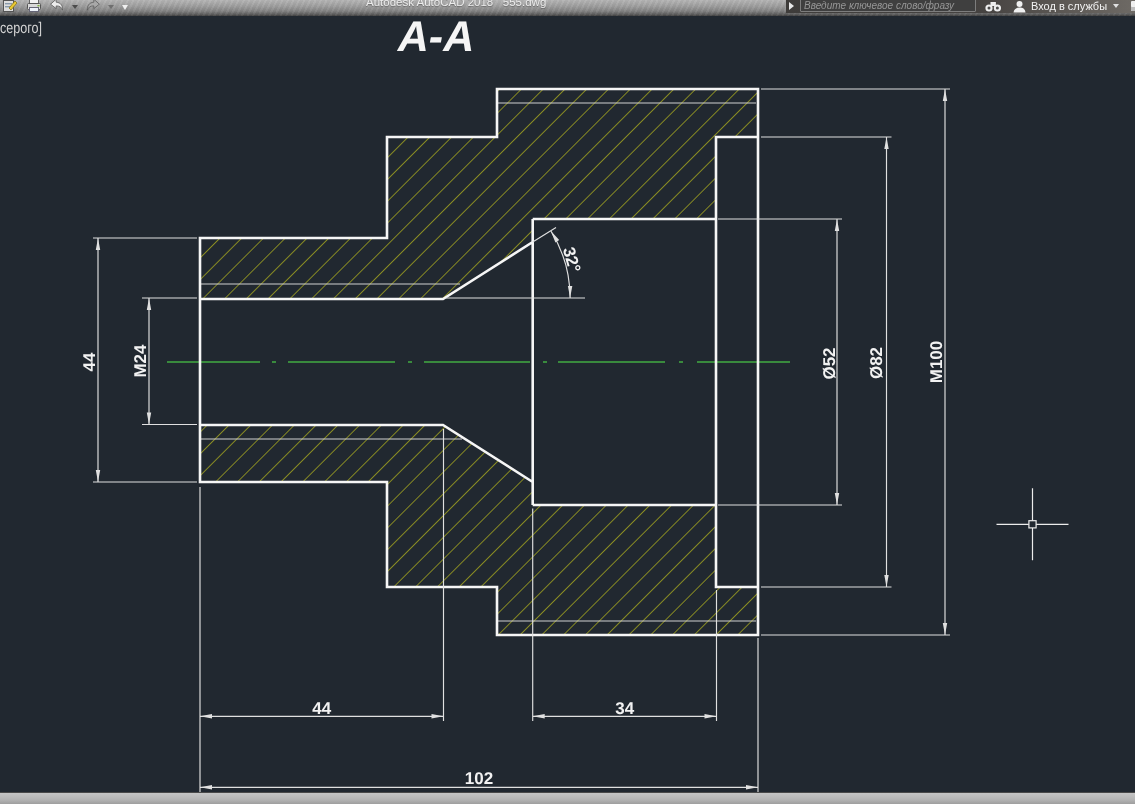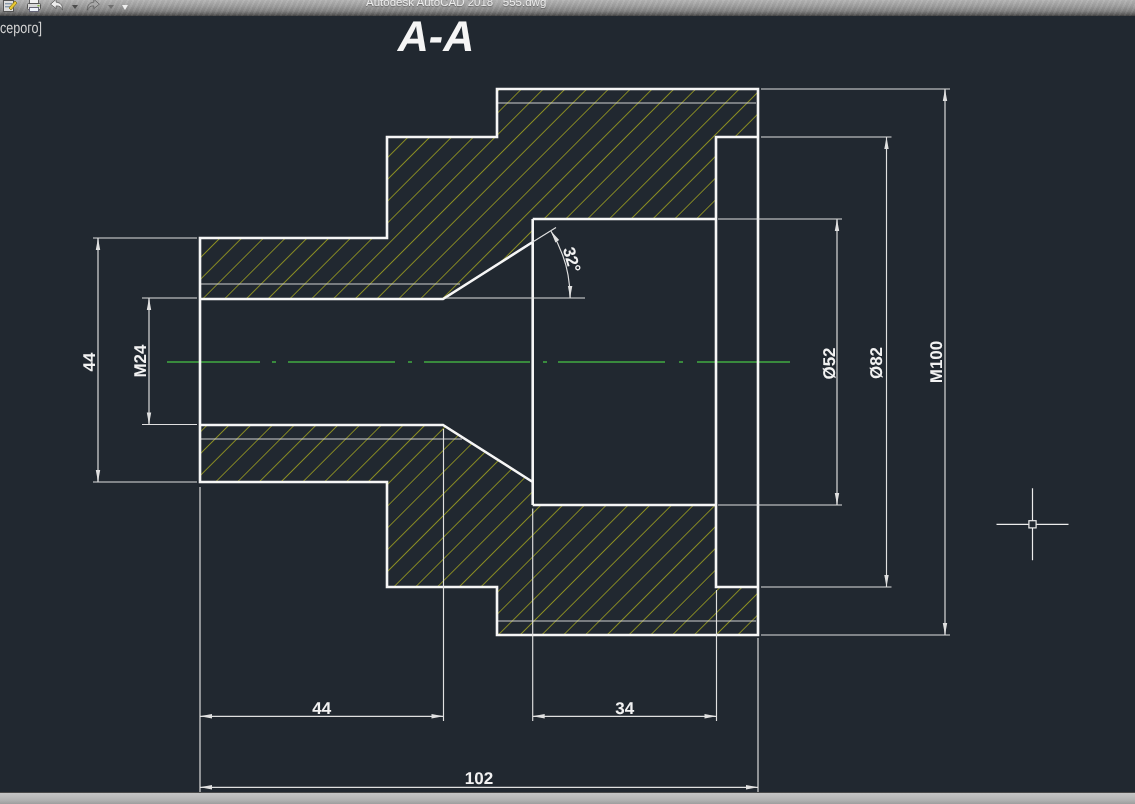--- a/index.html
+++ b/index.html
@@ -76,20 +76,38 @@
     <div class="tri" style="left:72px;top:5px;border-top:4.5px solid #4b4b4b"></div>
     <svg class="qat-ico" style="left:85px" width="17" height="16">
       <path d="M8.8,2.2 L14.4,7.2 L8.8,11.6 L8.8,8.9 C5.2,8.9 3.3,10.2 2.4,13.2 C2.1,9.0 4.0,5.6 8.8,5.2 Z" fill="#a8a8a8" stroke="#5a5a5a" stroke-width="0.8"></path>
     </svg>
     <div class="tri" style="left:108px;top:5px;border-top:4.5px solid #6f6f6f"></div>
     <div class="tri" style="left:121.5px;top:5px;border-top:5px solid #efefef"></div>
   </div>
 
   <span class="title-text">Autodesk AutoCAD 2018   555.dwg</span>
 
+  <div class="infocenter">
+    <div class="ic-play"></div>
+    <input class="ic-search" type="text" placeholder="Введите ключевое слово/фразу" style="">
+    <svg style="position:absolute;left:198px;top:1px" width="19" height="12">
+      <circle cx="5" cy="7" r="3.6" fill="#ededed"></circle>
+      <circle cx="13.4" cy="7" r="3.6" fill="#ededed"></circle>
+      <rect x="6.5" y="1" width="5.4" height="4" fill="#ededed"></rect>
+      <circle cx="5" cy="7" r="1.5" fill="#4a4a4a"></circle>
+      <circle cx="13.4" cy="7" r="1.5" fill="#4a4a4a"></circle>
+    </svg>
+    <svg style="position:absolute;left:226px;top:0px" width="15" height="13">
+      <circle cx="7.5" cy="4" r="3" fill="#f0f0f0"></circle>
+      <path d="M1.5,12.5 C2,8.8 4.4,7.6 7.5,7.6 C10.6,7.6 13,8.8 13.5,12.5 Z" fill="#f0f0f0"></path>
+    </svg>
+    <span class="ic-label">Вход в службы</span>
+    <div class="tri ic-caret"></div>
+    <div class="ic-part"></div>
+  </div>
 </div>
 
 <svg width="1135" height="804" viewBox="0 0 1135 804" style="position:absolute;left:0;top:0">
 
   <defs>
     <pattern id="hatch" patternUnits="userSpaceOnUse" width="20" height="15.4" patternTransform="rotate(-45)">
       <line x1="0" y1="0" x2="20" y2="0" stroke="#d8d818" stroke-width="1.1"></line>
     </pattern>
   </defs>
 

